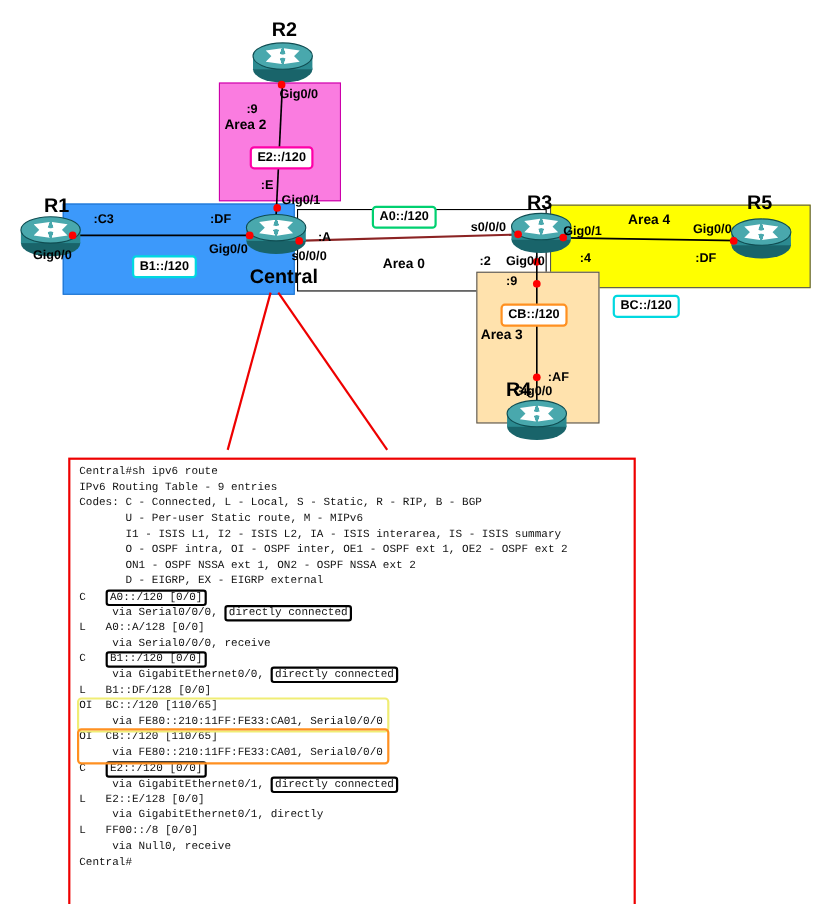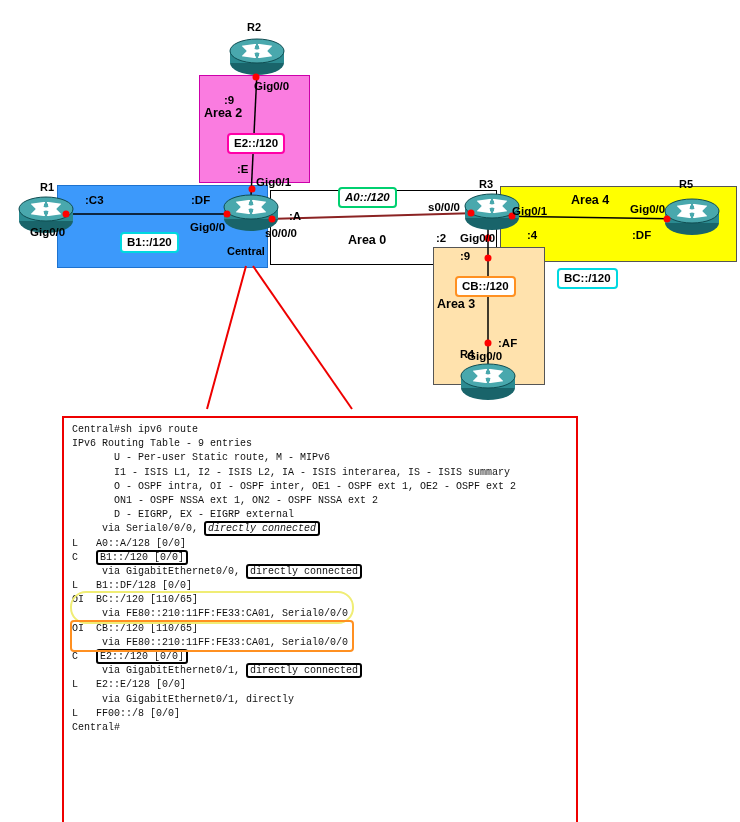--- a/index.html
+++ b/index.html
@@ -12,38 +12,38 @@
   .a1 { left:57px;  top:185px; width:211px; height:83px;  background:#3c99fb; border:1px solid #1d72cf; }
   .a0w{ left:270px; top:190px; width:227px; height:75px;  background:#ffffff; border:1px solid #000; }
   .a4 { left:500px; top:186px; width:237px; height:76px;  background:#ffff00; border:1px solid #555; }
   .a3 { left:433px; top:247px; width:112px; height:138px; background:#ffe2ad; border:1px solid #555; }
 
   svg.overlay { position:absolute; left:0; top:0; pointer-events:none; }
 
   .router { position:absolute; width:58px; height:40px; }
 
   .lbl { position:absolute; font-weight:bold; font-size:11.5px; color:#000; white-space:nowrap; line-height:13px; }
-  .rname { font-size:11px; }
+  .rname { font-size:18px; }
   .arealbl { font-size:12.5px; }
 
   .netbox { position:absolute; background:#fff; border:2px solid #000; border-radius:4px;
             font-weight:bold; font-size:11.5px; line-height:13px; padding:2px 5px; white-space:nowrap; }
 
-  .bd-green   { border-color:#00d070;font-style:italic; }
+  .bd-green   { border-color:#00d070; }
   .bd-cyan    { border-color:#00d8e0;margin-top:43px; }
   .bd-magenta { border-color:#ff00a8; }
   .bd-orange  { border-color:#ff9021; }
 
   .console { position:absolute; left:62px; top:416px; width:516px; height:496px;
              background:#fff; border:2px solid #ee0000; padding:5px 0 0 8px;
              font-family:"Liberation Mono","DejaVu Sans Mono",monospace; font-size:10px; color:#111; }
   .cline { white-space:pre; line-height:14.2px; height:14.2px; }
   .hl { border:2px solid #000; border-radius:3px; padding:0 2px; }
   .hlblock { width:fit-content; outline:2px solid #000; border-radius:2px; padding-right:4px; }
-  .olb-yellow { outline-color:#f0ed75;border-radius:14px; }
+  .olb-yellow { outline-color:#f0ed75; }
   .olb-orange { outline-color:#ff9021; }
 </style>
 </head>
 <body>
 
 <div class="stage">
 
   <div class="area a2"></div>
   <div class="area a1"></div>
   <div class="area a0w"></div>
@@ -179,28 +179,31 @@
 
   <div class="netbox bd-magenta" style="left:227px;top:133px">E2::/120</div>
   <div class="netbox bd-cyan" style="left:120px;top:189px">B1::/120</div>
   <div class="netbox bd-green" style="left:338px;top:187px">A0::/120</div>
   <div class="netbox bd-cyan" style="left:557px;top:225px">BC::/120</div>
   <div class="netbox bd-orange" style="left:455px;top:276px">CB::/120</div>
 
   <div class="console">
     <div class="cline">Central#sh ipv6 route</div>
     <div class="cline">IPv6 Routing Table - 9 entries</div>
+    <div class="cline">Codes: C - Connected, L - Local, S - Static, R - RIP, B - BGP</div>
     <div class="cline">       U - Per-user Static route, M - MIPv6</div>
     <div class="cline">       I1 - ISIS L1, I2 - ISIS L2, IA - ISIS interarea, IS - ISIS summary</div>
     <div class="cline">       O - OSPF intra, OI - OSPF inter, OE1 - OSPF ext 1, OE2 - OSPF ext 2</div>
     <div class="cline">       ON1 - OSPF NSSA ext 1, ON2 - OSPF NSSA ext 2</div>
     <div class="cline">       D - EIGRP, EX - EIGRP external</div>
 
+    <div class="cline"><span>C   </span><span class="hl bd-green">A0::/120 [0/0]</span></div>
     <div class="cline"><span>     via Serial0/0/0, </span><span class="hl bd-green">directly connected</span></div>
     <div class="cline">L   A0::A/128 [0/0]</div>
+    <div class="cline">     via Serial0/0/0, receive</div>
 
     <div class="cline"><span>C   </span><span class="hl bd-cyan">B1::/120 [0/0]</span></div>
     <div class="cline"><span>     via GigabitEthernet0/0, </span><span class="hl bd-cyan">directly connected</span></div>
     <div class="cline">L   B1::DF/128 [0/0]</div>
 
     <div class="hlblock olb-yellow">
       <div class="cline">OI  BC::/120 [110/65]</div>
       <div class="cline">     via FE80::210:11FF:FE33:CA01, Serial0/0/0</div>
     </div>
 
@@ -208,16 +211,17 @@
       <div class="cline">OI  CB::/120 [110/65]</div>
       <div class="cline">     via FE80::210:11FF:FE33:CA01, Serial0/0/0</div>
     </div>
 
     <div class="cline"><span>C   </span><span class="hl bd-magenta">E2::/120 [0/0]</span></div>
     <div class="cline"><span>     via GigabitEthernet0/1, </span><span class="hl bd-magenta">directly connected</span></div>
     <div class="cline">L   E2::E/128 [0/0]</div>
     <div class="cline">     via GigabitEthernet0/1, directly</div>
 
     <div class="cline">L   FF00::/8 [0/0]</div>
+    <div class="cline">     via Null0, receive</div>
     <div class="cline">Central#</div>
   </div>
 
 </div>
 
 </body></html>

